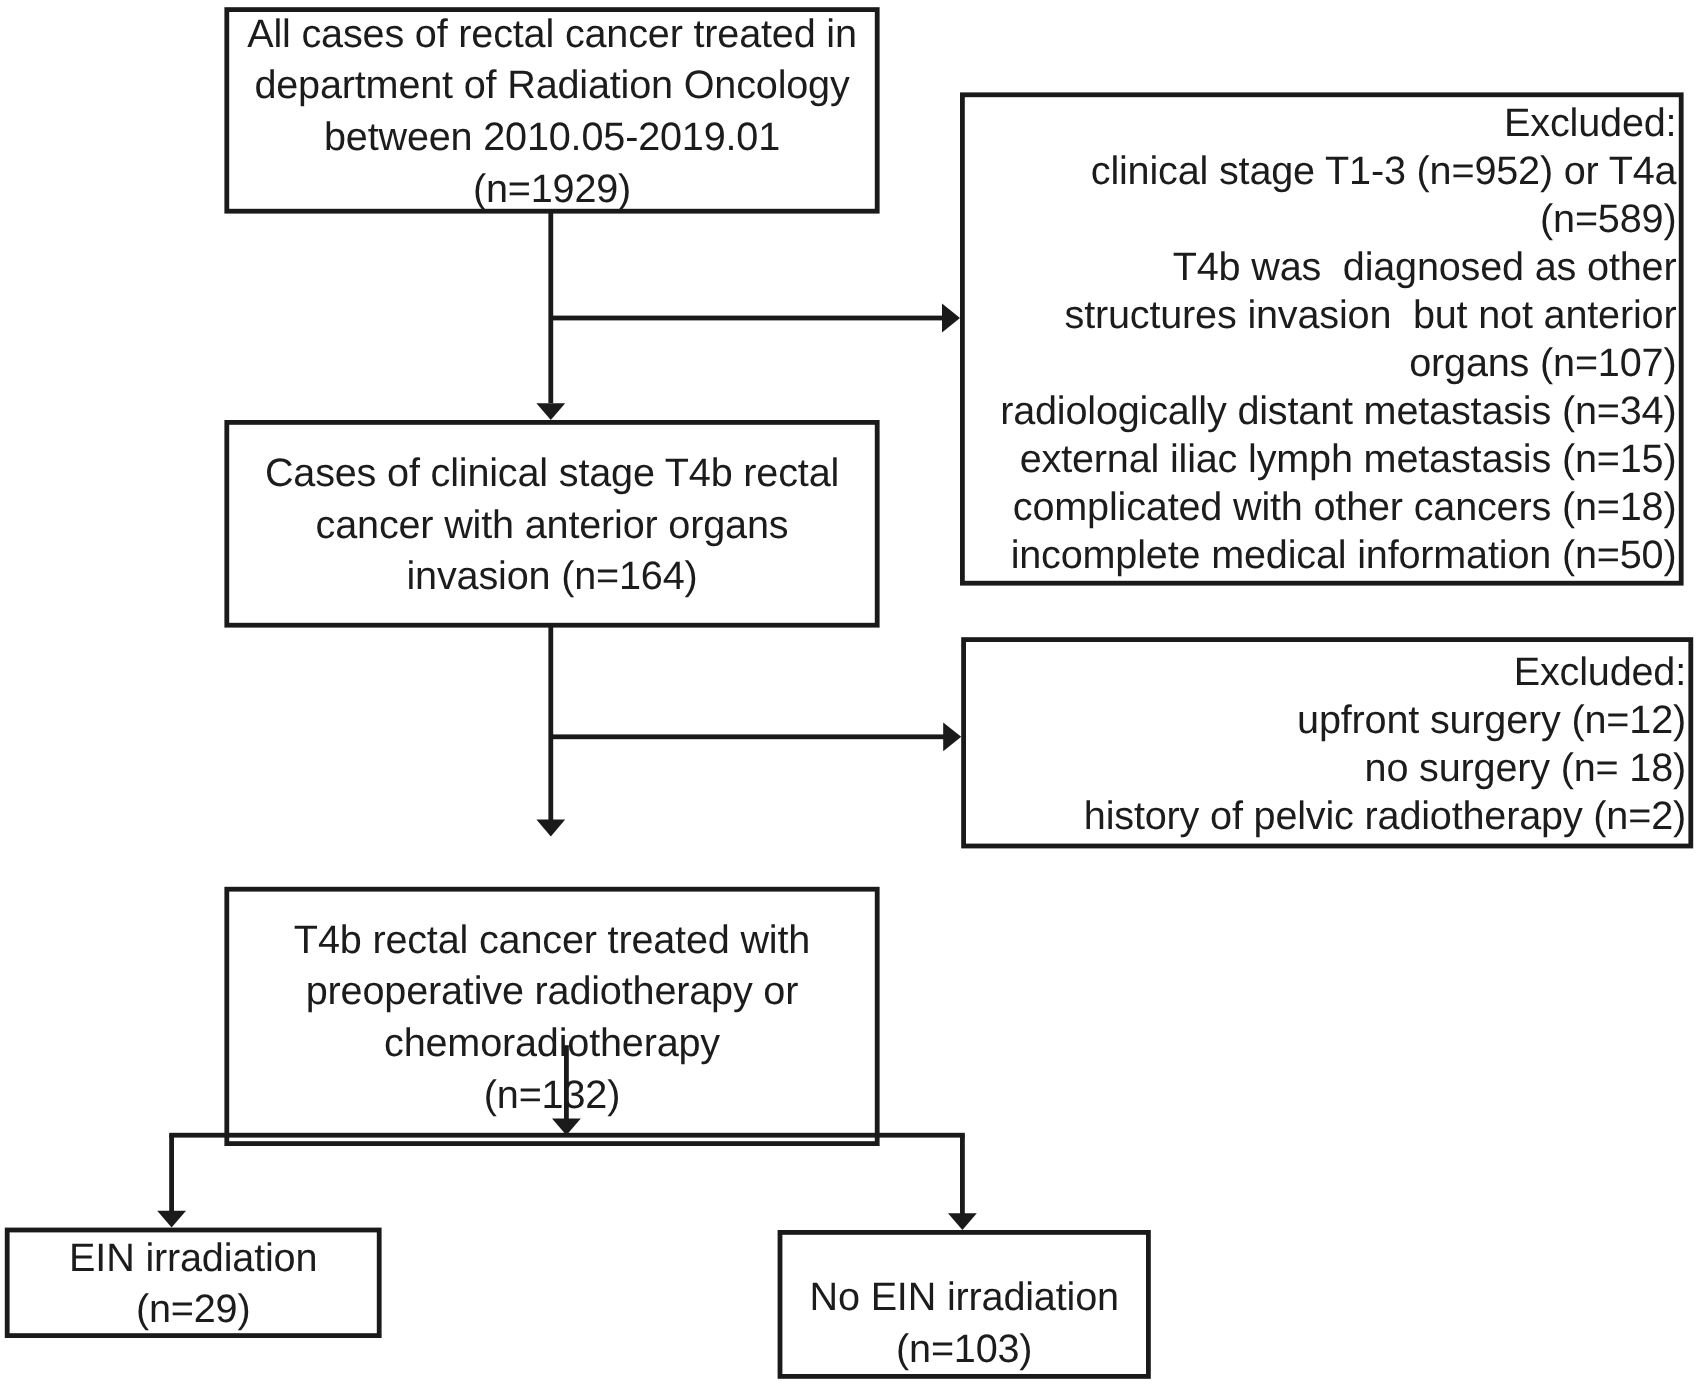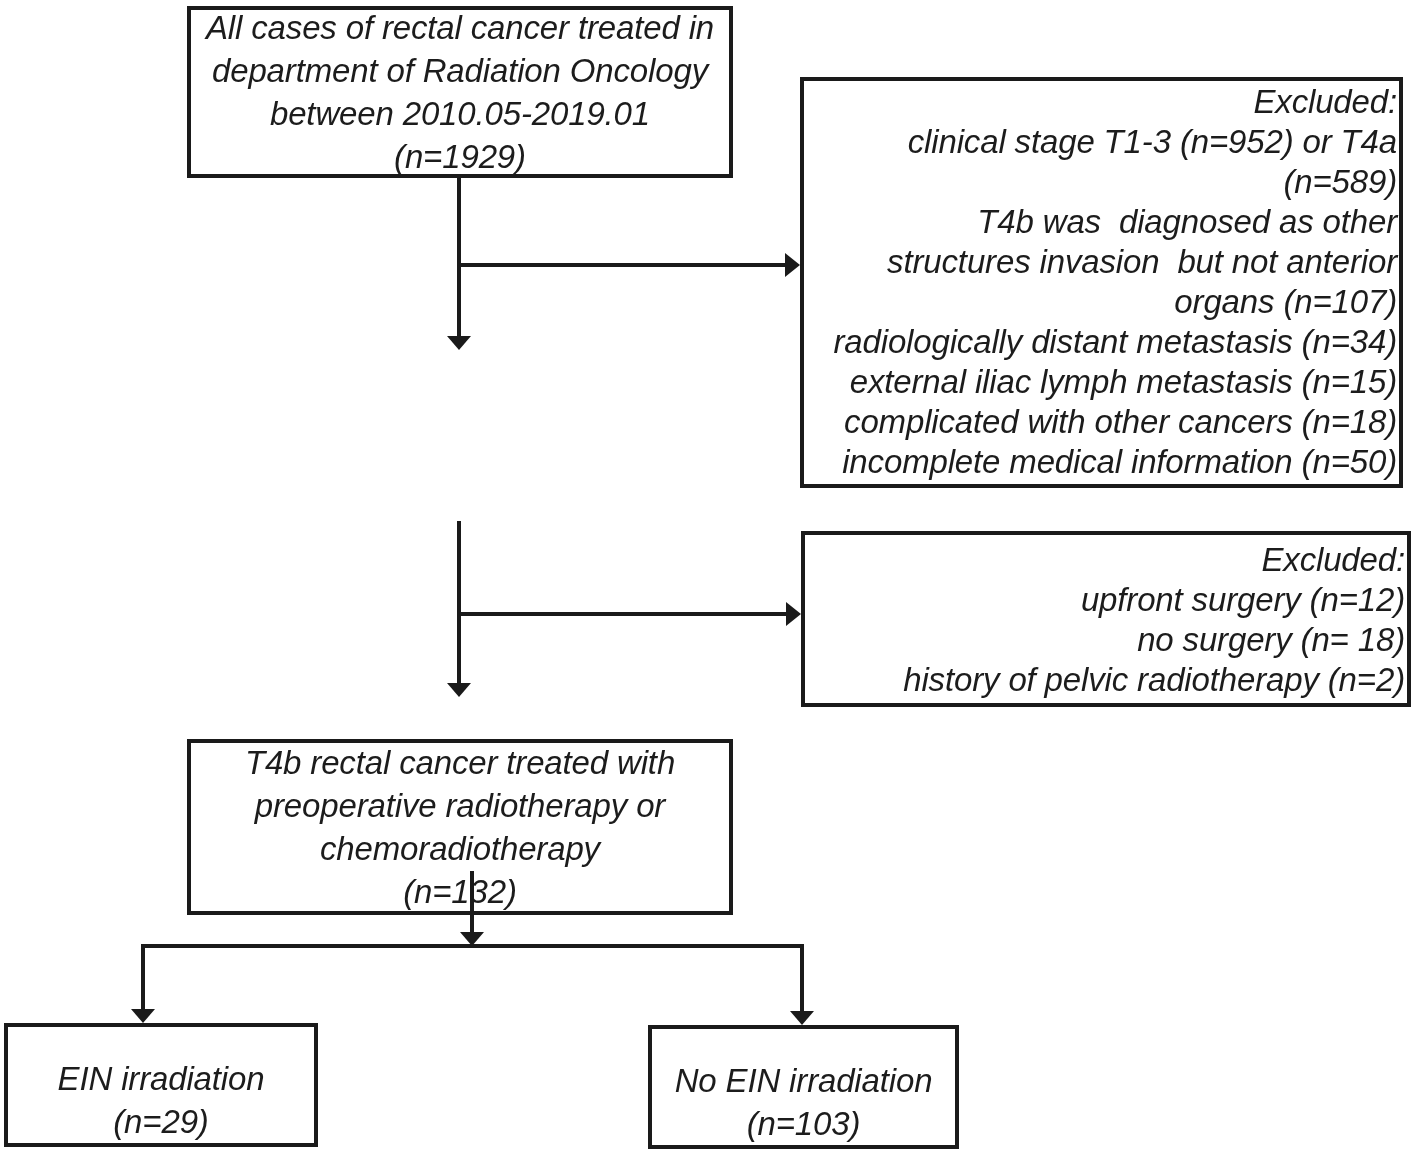--- a/index.html
+++ b/index.html
@@ -1,20 +1,20 @@
 <!DOCTYPE html>
 <html><head>
 <meta charset="utf-8">
 <style>
   :root{
     --line:#1a1a1a;
     --txt:#1c1c1c;
     --bg:#ffffff;
   }
-  *{margin:0;padding:0;box-sizing:border-box;font-style:italic;}
+  *{margin:0;padding:0;box-sizing:border-box;}
   html,body{background:var(--bg);}
   body{
     width:1416px;height:1157px;
     font-family:"Liberation Sans","DejaVu Sans",sans-serif;
     color:var(--txt);
   }
   .stage{
     position:relative;
     width:1416px;height:1157px;
     background:var(--bg);
@@ -75,36 +75,41 @@
 (n=589)
 T4b was  diagnosed as other
 structures invasion  but not anterior
 organs (n=107)
 radiologically distant metastasis (n=34)
 external iliac lymph metastasis (n=15)
 complicated with other cancers (n=18)
 incomplete medical information (n=50)</div>
   </div>
 
+  <div class="box center" style="left:187px;top:350px;width:546px;height:173px;">
+    <div class="txt">Cases of clinical stage T4b rectal
+cancer with anterior organs
+invasion (n=164)</div>
+  </div>
 
   <div class="box listbox" style="left:801px;top:531px;width:610px;height:176px;padding:5px 2px 0 14px;">
     <div class="txt">Excluded:
 upfront surgery (n=12)
 no surgery (n= 18)
 history of pelvic radiotherapy (n=2)</div>
   </div>
 
-  <div class="box center" style="left:187px;top:739px;width:546px;height:176px;">
+  <div class="box center" style="left:187px;top:739px;width:546px;height:216px;">
     <div class="txt">T4b rectal cancer treated with
 preoperative radiotherapy or
 chemoradiotherapy
 (n=132)</div>
   </div>
 
-  <div class="box center" style="left:4px;top:1023px;width:314px;height:124px;align-items:flex-end;">
+  <div class="box center" style="left:4px;top:1023px;width:314px;height:92px;">
     <div class="txt">EIN irradiation
 (n=29)</div>
   </div>
 
   <div class="box center" style="left:648px;top:1025px;width:311px;height:124px;align-items:flex-end;">
     <div class="txt">No EIN irradiation
 (n=103)</div>
   </div>
 
   <div class="ln" style="left:457px;top:176px;width:4px;height:160px;"></div>

